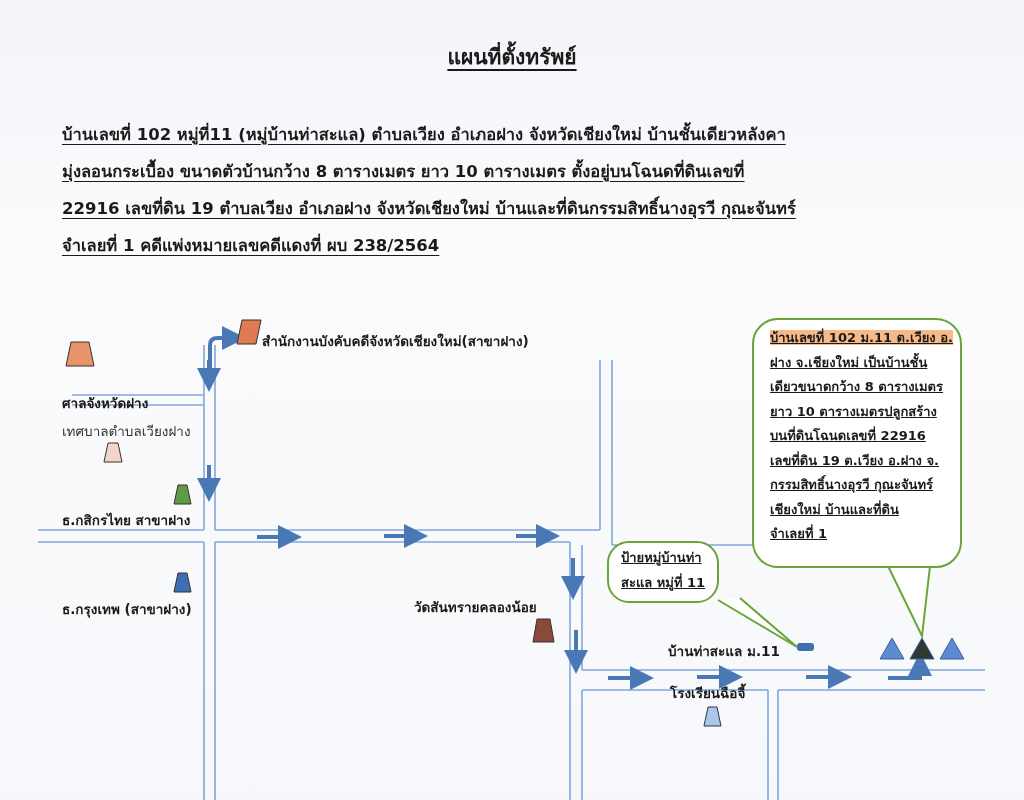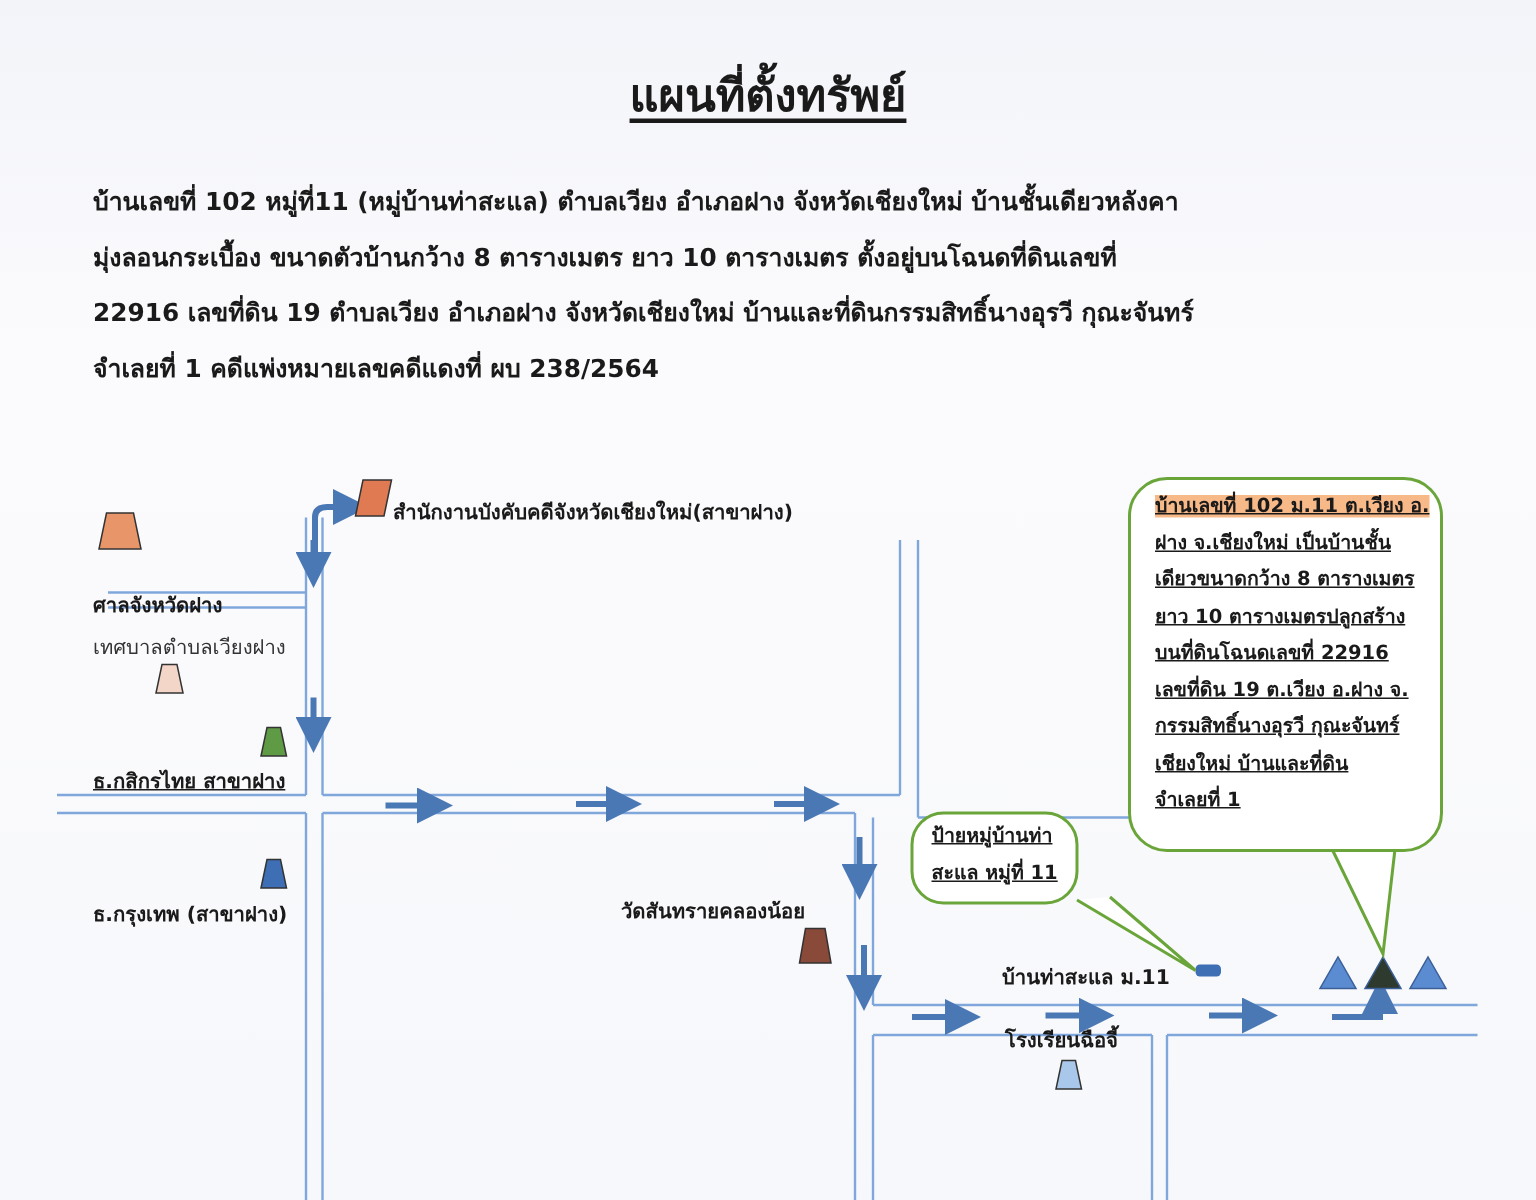--- a/index.html
+++ b/index.html
@@ -1,21 +1,21 @@
 <!DOCTYPE html>
 <html><head>
 <meta charset="utf-8">
 <style>
   html,body{margin:0;padding:0;}
   body{width:1024px;height:800px;overflow:hidden;background:#f6f7fb;font-family:"DejaVu Sans","Liberation Sans",sans-serif;position:relative;color:#1a1a1a;}
   .page{position:absolute;left:0;top:0;width:1024px;height:800px;background:linear-gradient(180deg,#f3f4f9 0%,#fbfbfd 30%,#f7f8fb 100%);}
-  .title{position:absolute;left:0;width:1024px;top:40px;text-align:center;font-size:30px;font-weight:bold;}
+  .title{position:absolute;left:0;width:1024px;top:40px;text-align:center;font-size:21px;font-weight:bold;}
   .title span{text-decoration:underline;text-underline-offset:5px;}
   .desc{position:absolute;left:62px;width:885px;top:116px;font-size:16.5px;font-weight:bold;line-height:37px;}
-  .desc div{white-space:nowrap;text-underline-offset:4px;}
+  .desc div{white-space:nowrap;text-decoration:underline;text-underline-offset:4px;}
   svg{position:absolute;left:0;top:0;}
   .lbl{position:absolute;font-size:13.5px;font-weight:bold;white-space:nowrap;}
   .lbl.light{font-weight:normal;color:#333;}
   .bubble{position:absolute;border:2px solid #6aa53a;border-radius:22px;background:#fff;font-size:13px;font-weight:bold;line-height:24.5px;text-decoration:underline;}
   .hl{background:#f8b989;}
 </style>
 </head>
 <body>
 
 <div class="page">
@@ -94,21 +94,21 @@
 
     <g fill="#fff" stroke="#6aa53a" stroke-width="2">
       <path d="M718,600 L797,647 L740,598"></path>
       <path d="M888,566 L922,636 L930,566"></path>
     </g>
   </svg>
 
   <div class="lbl" style="left:262px;top:330px;">สำนักงานบังคับคดีจังหวัดเชียงใหม่(สาขาฝาง)</div>
   <div class="lbl" style="left:62px;top:392px;">ศาลจังหวัดฝาง</div>
   <div class="lbl light" style="left:62px;top:420px;">เทศบาลตำบลเวียงฝาง</div>
-  <div class="lbl" style="left:62px;top:509px;text-decoration:underline;">ธ.กสิกรไทย สาขาฝาง</div>
+  <div class="lbl" style="left:62px;top:509px;">ธ.กสิกรไทย สาขาฝาง</div>
   <div class="lbl" style="left:62px;top:598px;text-align:center;">ธ.กรุงเทพ (สาขาฝาง)</div>
   <div class="lbl" style="left:414px;top:596px;">วัดสันทรายคลองน้อย</div>
   <div class="lbl" style="left:670px;top:682px;">โรงเรียนฉือจี้</div>
   <div class="lbl" style="left:668px;top:640px;">บ้านท่าสะแล ม.11</div>
 
   <div class="bubble" style="left:607px;top:541px;width:112px;height:62px;padding:3px 0 0 12px;box-sizing:border-box;">
     <div>ป้ายหมู่บ้านท่า</div>
     <div>สะแล หมู่ที่ 11</div>
   </div>
 

